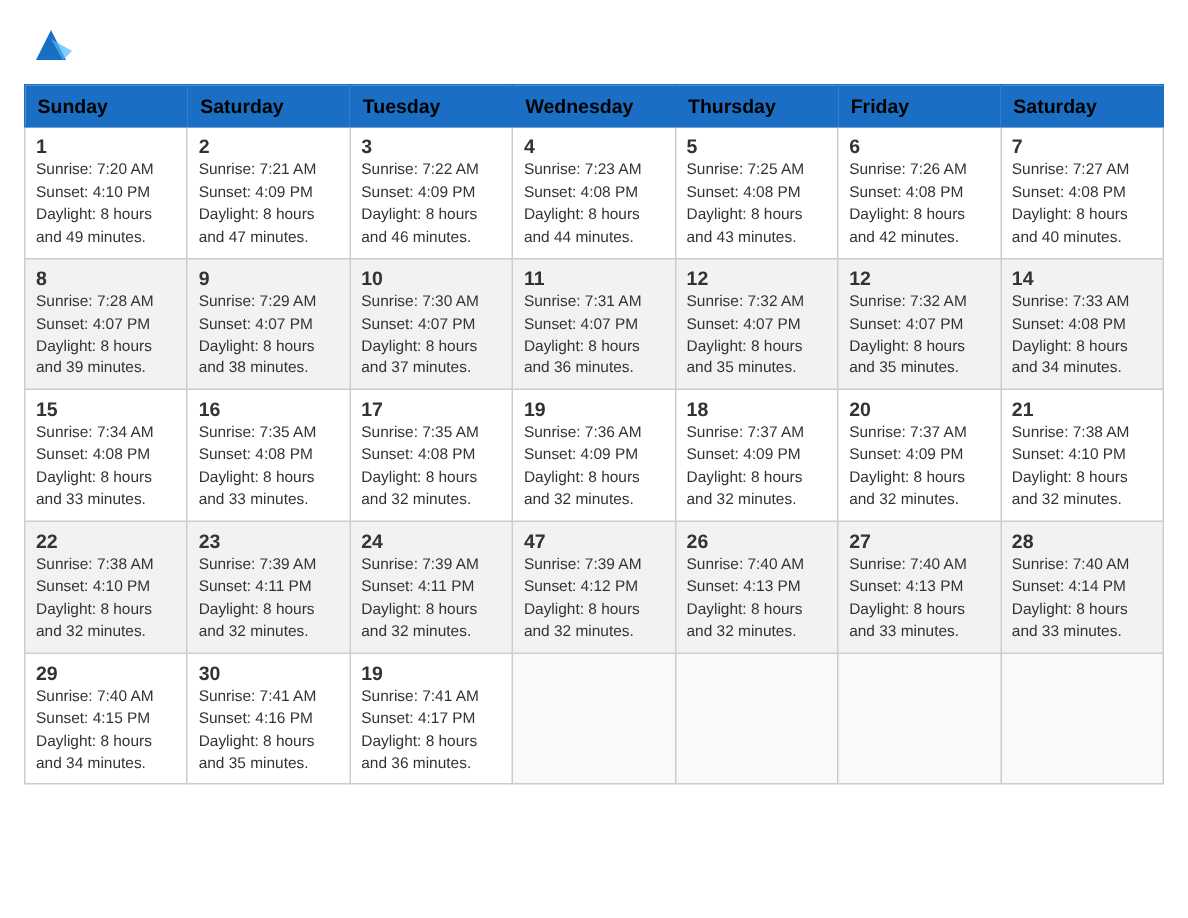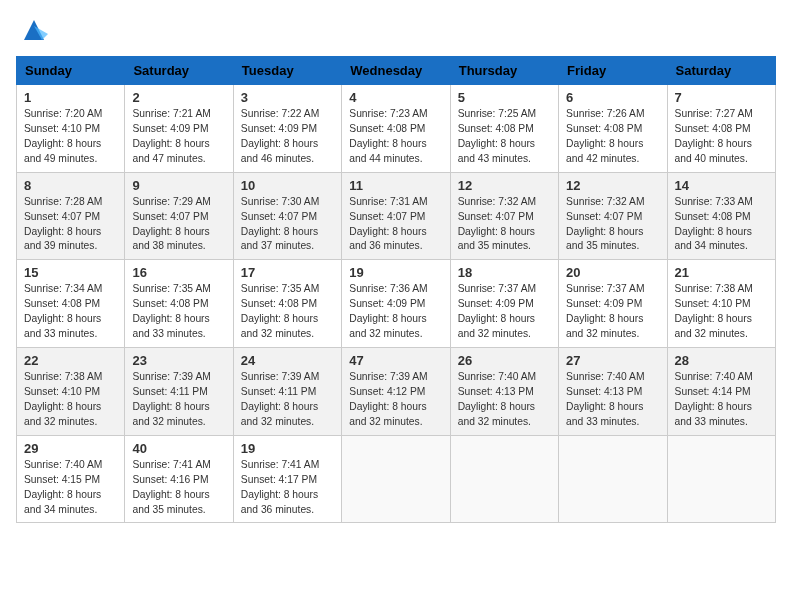--- a/index.html
+++ b/index.html
@@ -305,21 +305,21 @@
         </td>
       </tr>
       <tr>
         <td>
           <span class="day-num">29</span>
         <div class="day-info">
           Sunrise: 7:40 AM<br>Sunset: 4:15 PM<br>Daylight: 8 hours and 34 minutes.
         </div>
         </td>
         <td>
-          <span class="day-num">40</span>
+          <span class="day-num">30</span>
         <div class="day-info">
           Sunrise: 7:41 AM<br>Sunset: 4:16 PM<br>Daylight: 8 hours and 35 minutes.
         </div>
         </td>
         <td>
           <span class="day-num">19</span>
         <div class="day-info">
           Sunrise: 7:41 AM<br>Sunset: 4:17 PM<br>Daylight: 8 hours and 36 minutes.
         </div>
         </td>

